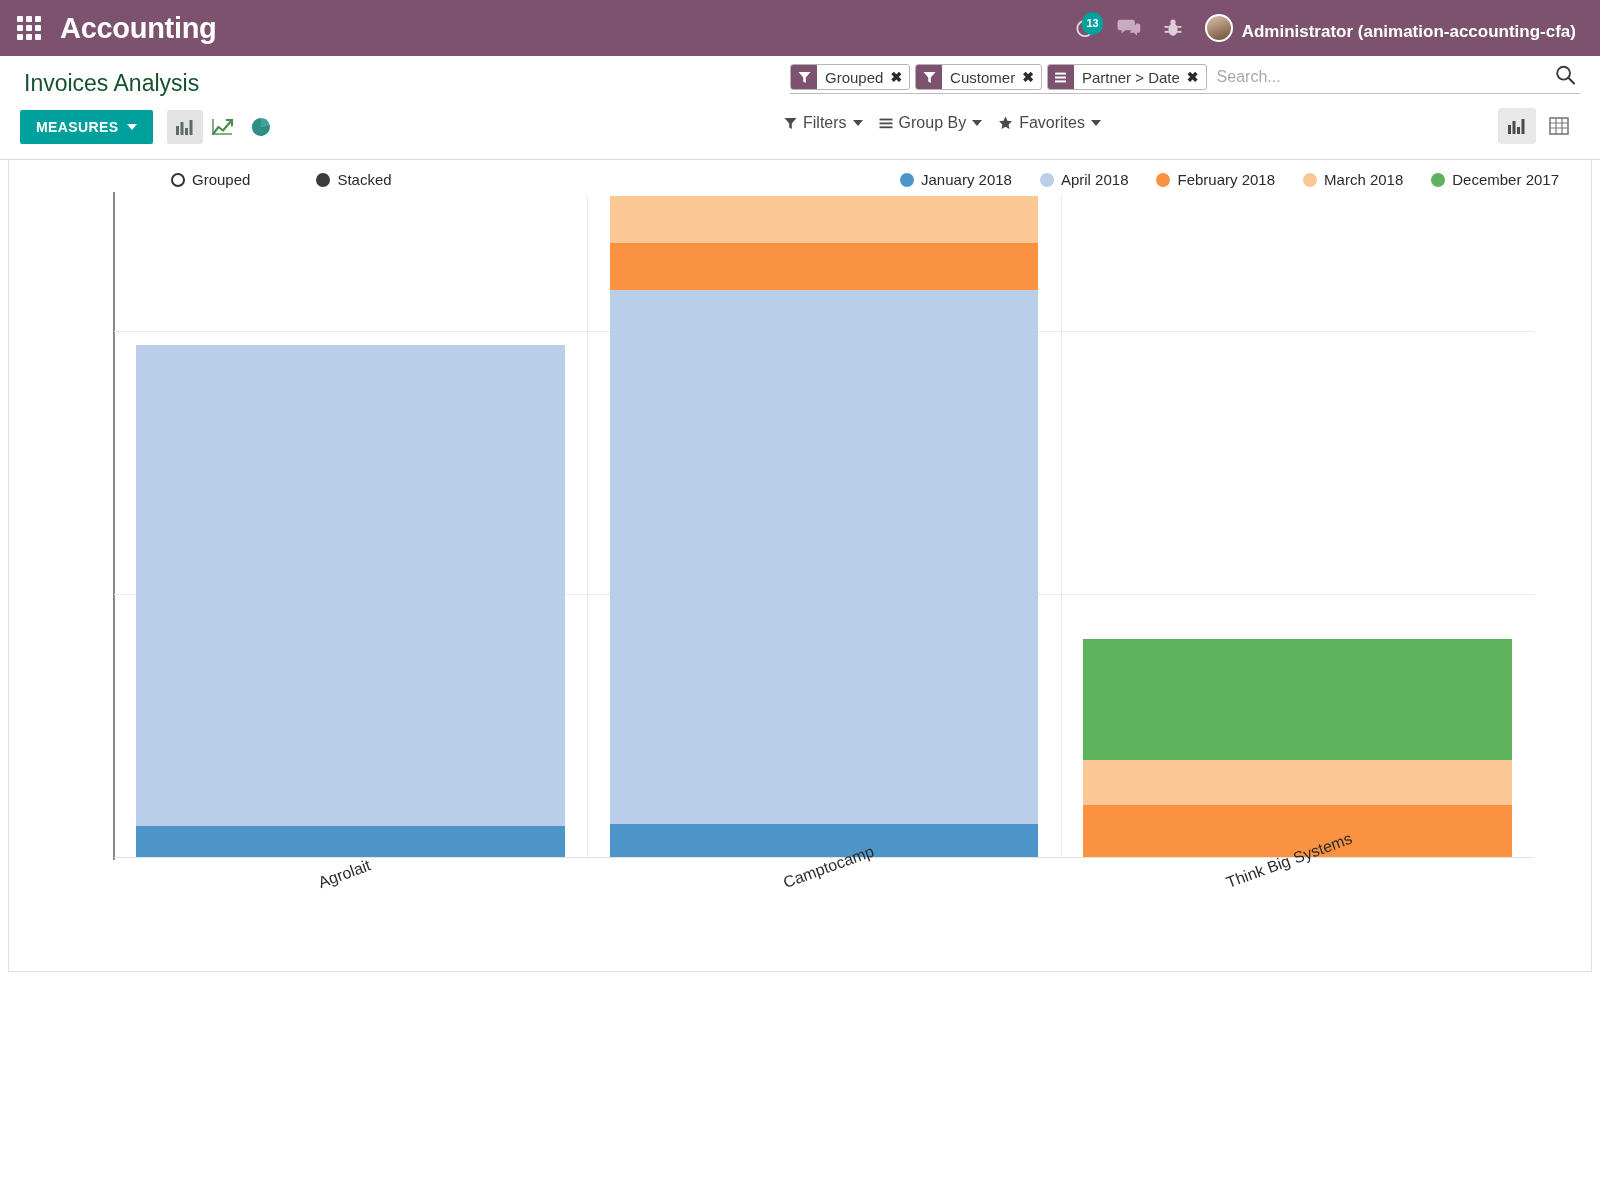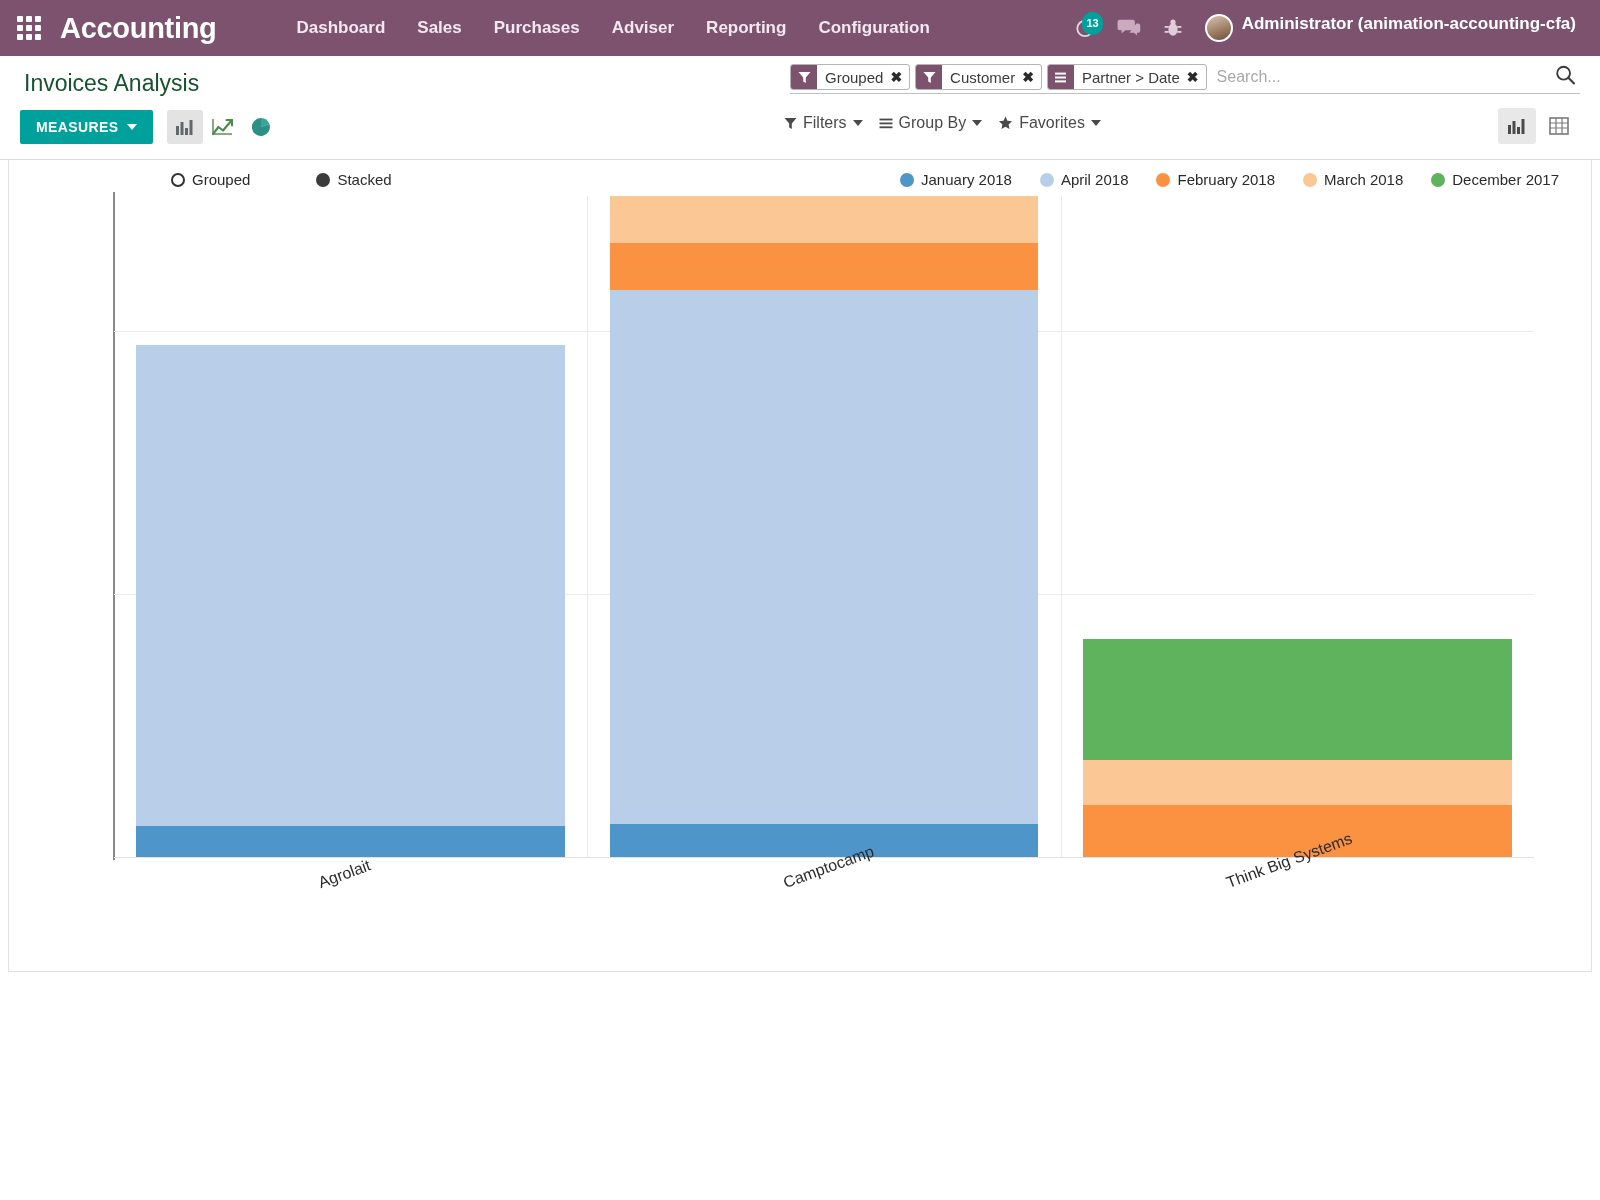--- a/index.html
+++ b/index.html
@@ -33,21 +33,21 @@
     align-content: center; justify-content: center;
     cursor: pointer;
     margin-right: 16px;
   }
   .apps-grid i { display:block; width: 6px; height: 6px; background: #ffffff; border-radius:1px; }
   .brand {
     color: #ffffff;
     font-size: 29px;
     font-weight: bold;
     letter-spacing: -0.3px;
-    margin-right: 64px;
+    margin-right: 43px;
     white-space: nowrap;
   }
   .nav-items { display: flex; align-items: center; gap: 0; }
   .nav-item {
     color: #f2e9ef;
     font-size: 17px;
     font-weight: bold;
     padding: 8px 16px;
     white-space: nowrap;
     cursor: pointer;
@@ -68,21 +68,21 @@
     min-width: 20px; height: 23px;
     border-radius: 10px;
     background: #00a09d;
     color: #ffffff;
     font-size: 11px; font-weight: bold;
     display: flex; align-items: center; justify-content: center;
     padding: 0 4px;
     line-height: 1;
   }
   .user-zone {
-    display: flex; align-items: flex-start; gap: 9px;
+    display: flex; align-items: flex-end; gap: 9px;
     padding: 4px 6px 4px 10px;
     cursor: pointer;
   }
   .avatar {
     width: 28px; height: 28px; border-radius: 50%;
     background: linear-gradient(160deg,#d8c3b0 0%, #9c7a62 60%, #6d4f3c 100%);
     border: 2px solid #ffffff;
     flex: none;
   }
   .user-name {
@@ -286,28 +286,20 @@
         <i></i>
         <i></i>
         <i></i>
         <i></i>
         <i></i>
         <i></i>
         <i></i>
         <i></i>
     </div>
     <div class="brand">Accounting</div>
-    <div class="nav-items">
-      <div class="nav-item">Dashboard</div>
-      <div class="nav-item">Sales</div>
-      <div class="nav-item">Purchases</div>
-      <div class="nav-item">Adviser</div>
-      <div class="nav-item">Reporting</div>
-      <div class="nav-item">Configuration</div>
-    </div>
     <div class="nav-right">
       <div class="nav-icon-btn">
         <svg width="22" height="22" viewBox="0 0 24 24">
           <circle cx="12" cy="12.5" r="8.4" fill="none" stroke="#e3d6de" stroke-width="2"></circle>
           <path d="M12 7.6 L12 12.6 L15.6 14.6" fill="none" stroke="#e3d6de" stroke-width="2" stroke-linecap="round"></path>
         </svg>
         <span class="badge-count">13</span>
       </div>
       <div class="nav-icon-btn">
         <svg width="24" height="22" viewBox="0 0 26 22">

